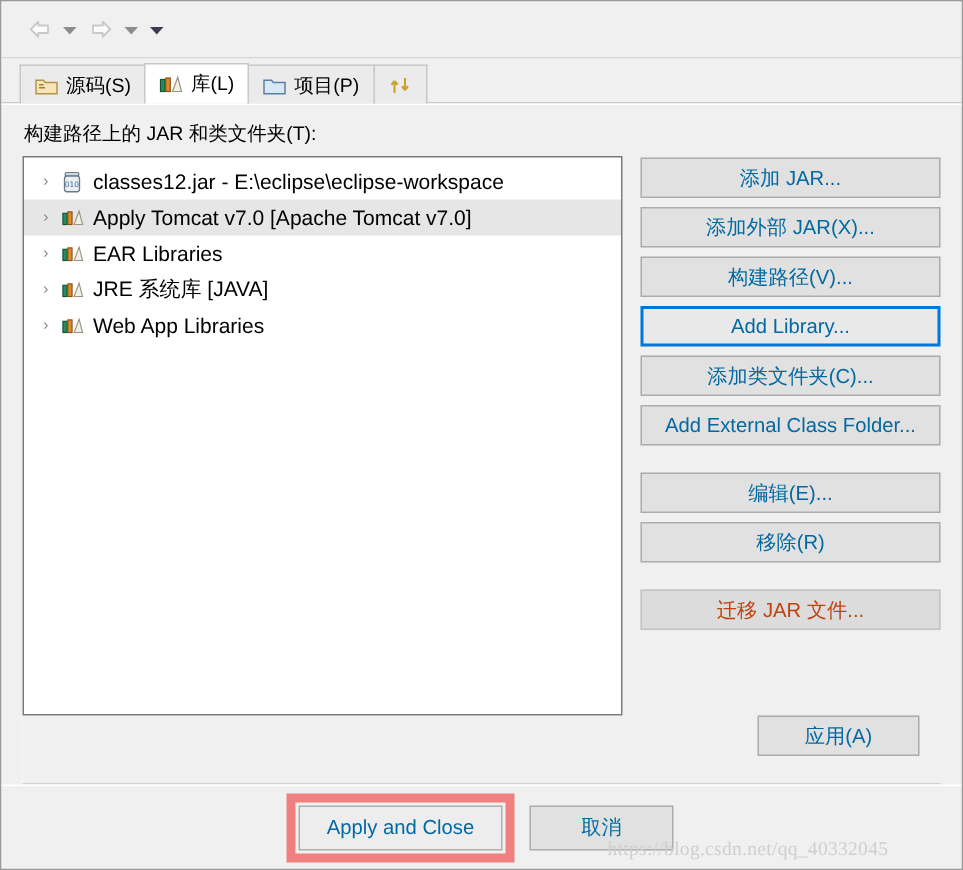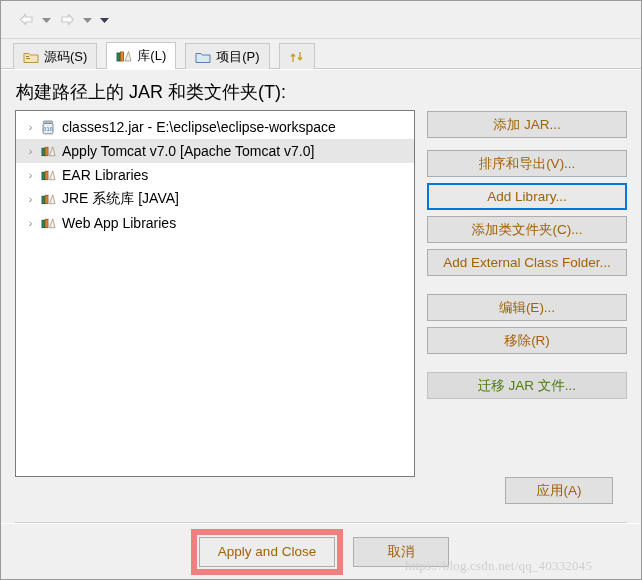--- a/index.html
+++ b/index.html
@@ -65,21 +65,20 @@
   
   .tabstrip {
     height: 30px;
     min-height: 30px;
     background: #f0f0f0;
     display: flex;
     align-items: flex-end;
     padding: 0 0 0 12px;
     box-sizing: border-box;
     position: relative;
-    gap: 10px;
   }
   .tabstrip::after {
     content: "";
     position: absolute;
     left: 0; right: 0; bottom: 0;
     height: 1px;
     background: #c8c8c8;
   }
   .tab {
     height: 26px;
@@ -118,21 +117,21 @@
     background: #f0f0f0;
     border-top: 1px solid #ffffff;
     padding: 8px 14px 0 14px;
     box-sizing: border-box;
     display: flex;
     flex-direction: column;
     min-height: 0;
     position: relative;
   }
   .list-label {
-    font-size: 18px;
+    font-size: 13px;
     margin: 2px 0 6px 1px;
     white-space: nowrap;
   }
 
   .panel-row {
     display: flex;
     gap: 12px;
     flex: 1;
     min-height: 0;
   }
@@ -186,34 +185,34 @@
     padding-top: 1px;
   }
   .btn {
     height: 27px;
     min-height: 27px;
     background: #e1e1e1;
     border: 1px solid #adadad;
     box-sizing: border-box;
     font-family: "Liberation Sans", "DejaVu Sans", sans-serif;
     font-size: 13.5px;
-    color: #a16207;
+    color: #0369a1;
     display: flex;
     align-items: center;
     justify-content: center;
     white-space: nowrap;
     overflow: hidden;
     padding: 0 2px;
   }
   .btn.focus {
     border: 2px solid #0078d7;
     background: #e9e9e9;
   }
   .btn.disabled {
-    color: #4d7c0f;
+    color: #c2410c;
     background: #dcdcdc;
     border-color: #c2c2c2;
   }
   .gap6  { height: 6px;  min-height: 6px; }
   .gap18 { height: 18px; min-height: 18px; }
 
   
   .applyrow {
     height: 46px;
     min-height: 46px;
@@ -415,22 +414,23 @@
             </svg>
           </span>
           <span class="tree-label">Web App Libraries</span>
         </div>
 
       </div>
 
       <div class="btncol">
         <div class="btn">添加 JAR...</div>
         <div class="gap6"></div>
-        <div class="gap6"></div>
-        <div class="btn">排序和导出(V)...</div>
+        <div class="btn">添加外部 JAR(X)...</div>
+        <div class="gap6"></div>
+        <div class="btn">构建路径(V)...</div>
         <div class="gap6"></div>
         <div class="btn focus">Add Library...</div>
         <div class="gap6"></div>
         <div class="btn">添加类文件夹(C)...</div>
         <div class="gap6"></div>
         <div class="btn">Add External Class Folder...</div>
         <div class="gap18"></div>
         <div class="btn">编辑(E)...</div>
         <div class="gap6"></div>
         <div class="btn">移除(R)</div>

